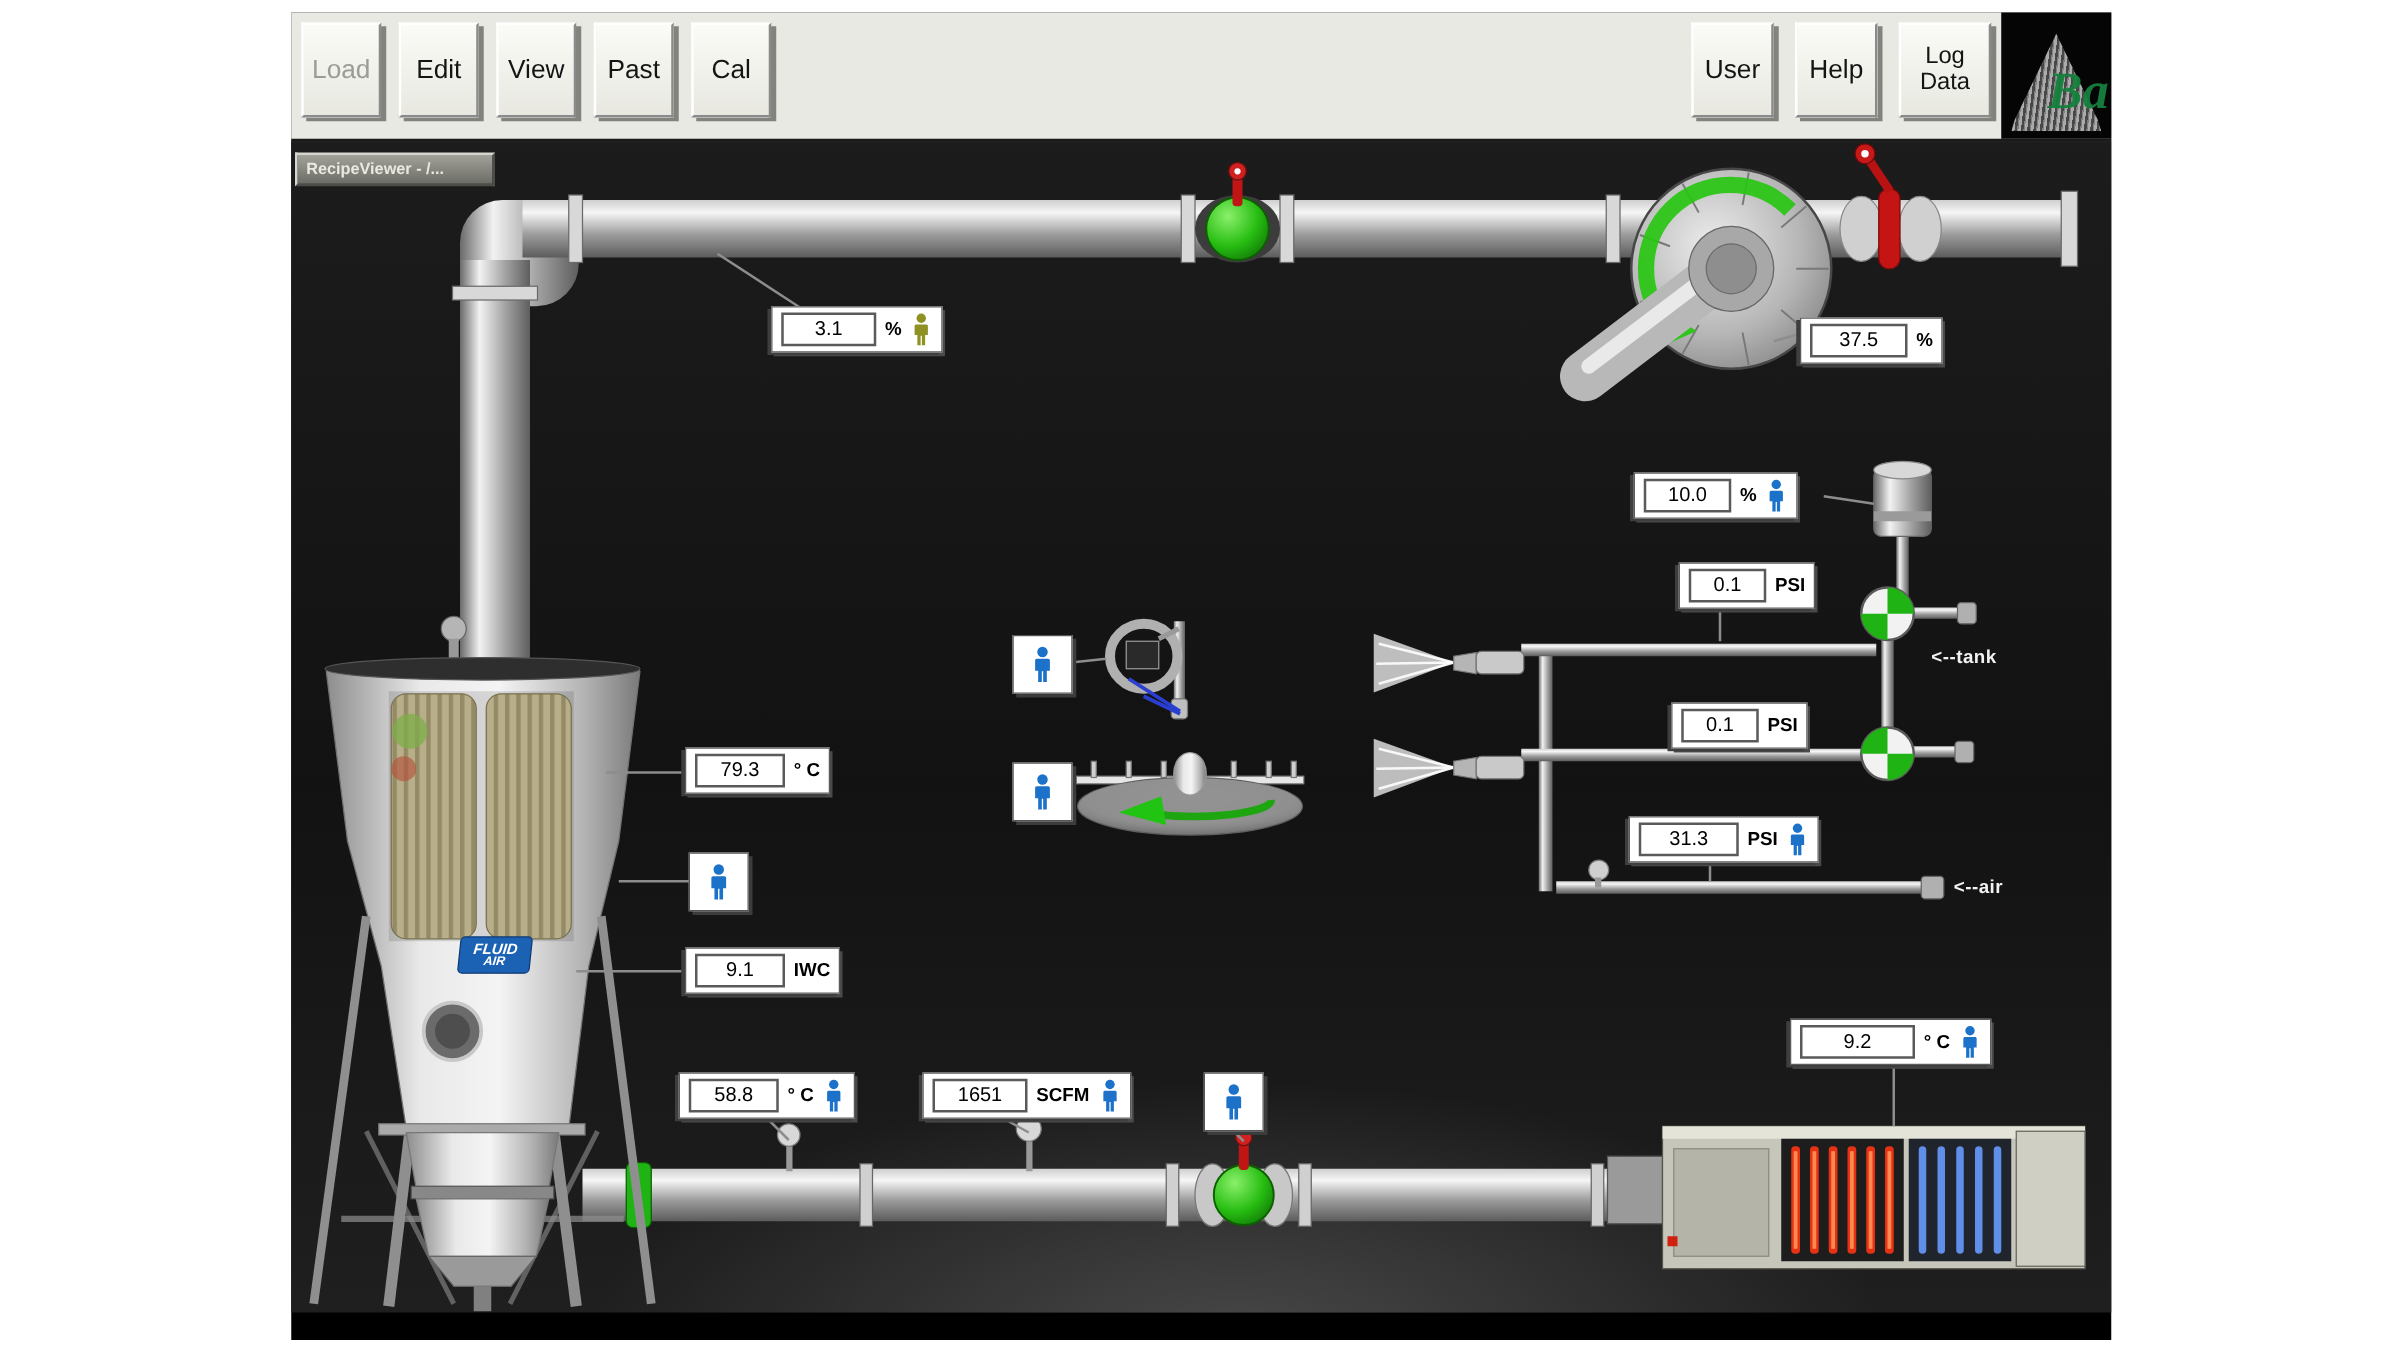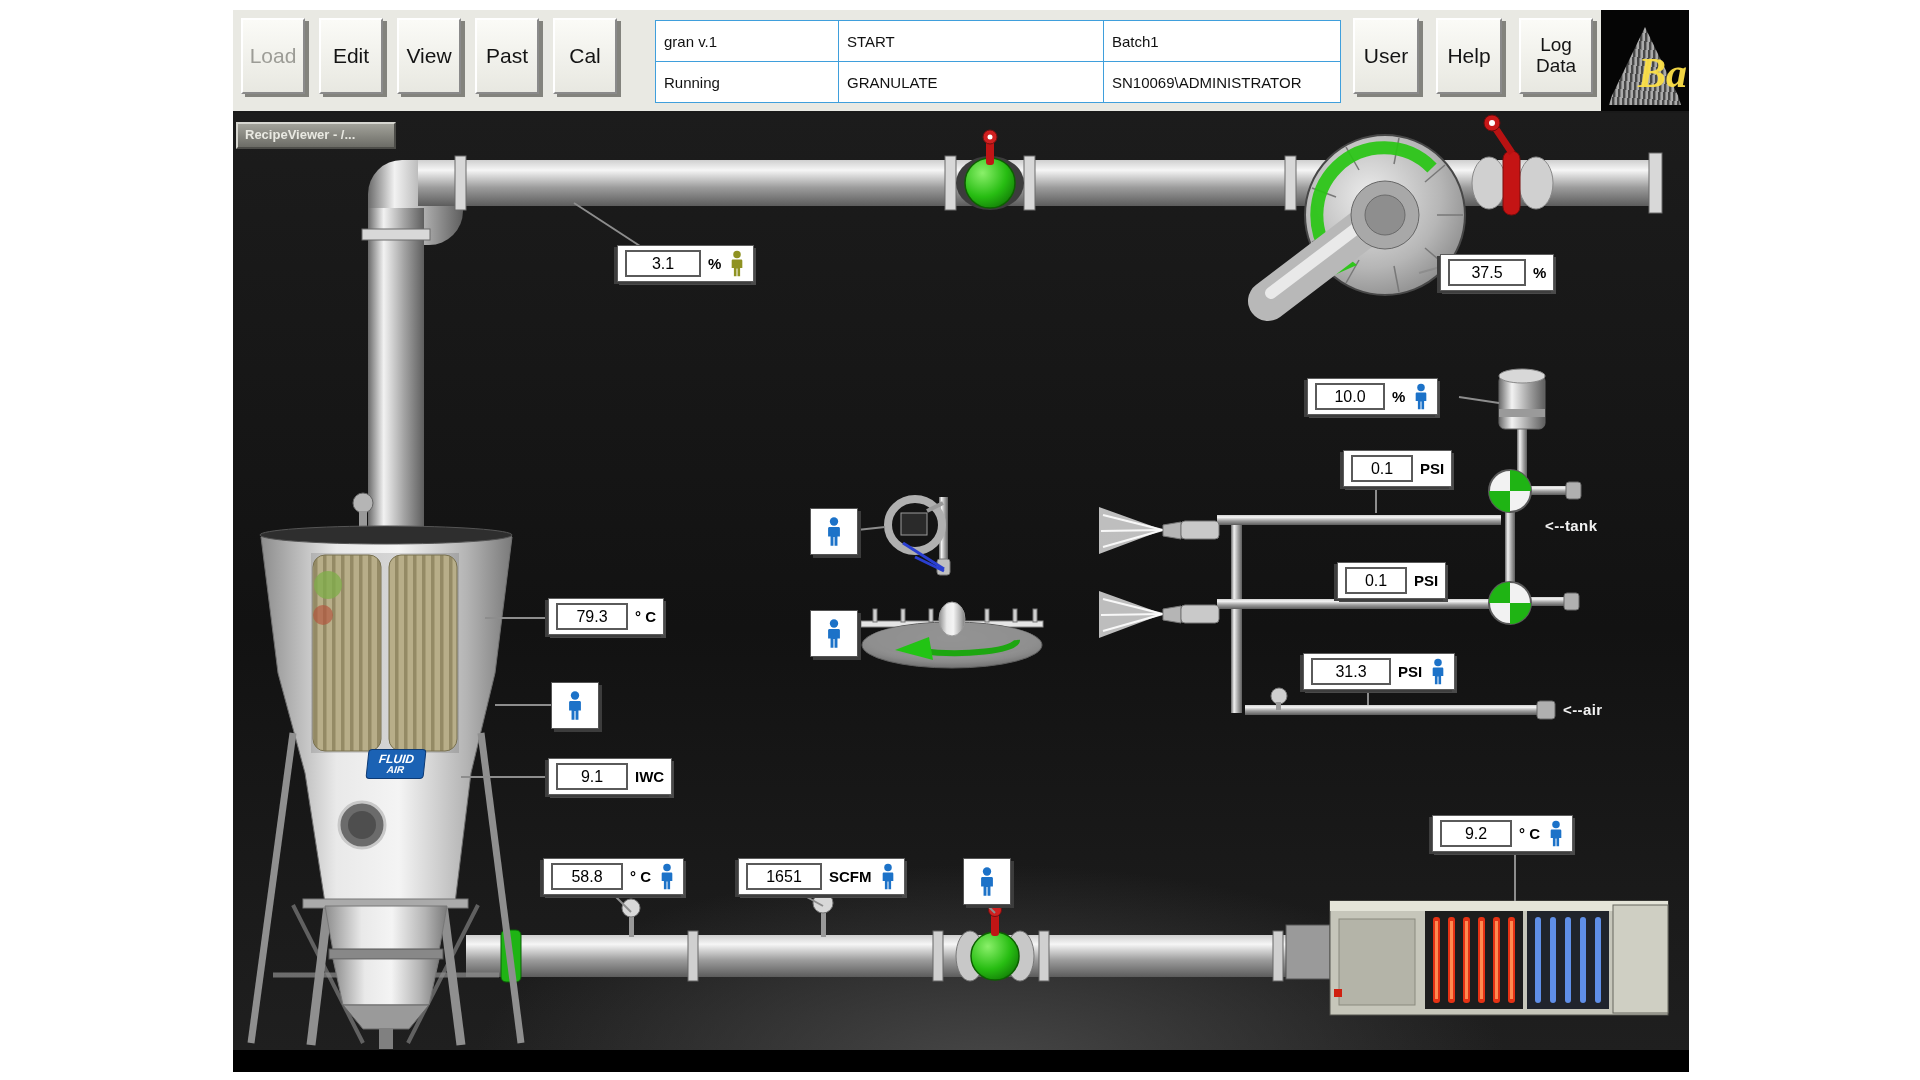--- a/index.html
+++ b/index.html
@@ -28,21 +28,21 @@
      border:2px solid;border-color:#ffffff #8a8a8a #8a8a8a #ffffff;box-sizing:border-box;
      box-shadow:4px 3px 0 #83837d;display:flex;align-items:center;justify-content:center;
      font-size:21px;font-weight:normal;color:#141414;text-align:center;line-height:1.1;cursor:pointer;}
   .btn3d.disabled{color:#9c9c96;}
   .statusbox{position:absolute;left:422px;top:10px;border-collapse:collapse;background:#fff;}
   .statusbox td{border:1.5px solid #3f9fdc;font-size:15px;color:#111;padding:0 8px;height:40px;background:#fff;}
   .logo{position:absolute;left:1368px;top:0;width:88px;height:101px;background:#050505;overflow:hidden;}
   .logo .mound{position:absolute;left:8px;bottom:6px;width:72px;height:78px;
      background:repeating-linear-gradient(97deg,#b9b9b9 0 2px,#4e4e4e 2px 4px,#8b8b8b 4px 5px);
      clip-path:polygon(50% 0,96% 88%,100% 100%,0 100%,4% 88%);opacity:.92;}
-  .logo .ba{position:absolute;right:2px;bottom:14px;color:#fde047;font-family:"Liberation Serif",serif;
+  .logo .ba{position:absolute;right:2px;bottom:14px;color:#15803d;font-family:"Liberation Serif",serif;
      font-size:42px;font-style:italic;font-weight:bold;opacity:.95;}
 
   
   .canvas{position:relative;height:937px;overflow:hidden;
      background:
        radial-gradient(ellipse 760px 300px at 52% 102%, #474747 0%, rgba(25,25,25,0) 68%),
        linear-gradient(180deg,#1c1c1c 0%,#121212 55%,#1f1f1f 100%);}
   .canvas > svg{position:absolute;left:0;top:0;}
 
   .recipebar{position:absolute;left:3px;top:9px;width:160px;height:27px;box-sizing:border-box;
@@ -76,39 +76,20 @@
 <div id="app">
 
 
   <div class="toolbar">
     <div class="btn3d disabled" style="left:8px">Load</div>
     <div class="btn3d" style="left:86px">Edit</div>
     <div class="btn3d" style="left:164px">View</div>
     <div class="btn3d" style="left:242px">Past</div>
     <div class="btn3d" style="left:320px">Cal</div>
 
-    <table class="statusbox">
-      <colgroup>
-          <col style="width:183px">
-          <col style="width:265px">
-          <col style="width:237px">
-        </colgroup>
-      <tbody>
-          <tr>
-        <td>gran v.1</td>
-        <td>START</td>
-        <td>Batch1</td>
-      </tr>
-      <tr>
-        <td>Running</td>
-        <td>GRANULATE</td>
-        <td>SN10069\ADMINISTRATOR</td>
-      </tr>
-    </tbody>
-      </table>
 
     <div class="btn3d" style="left:1120px;width:66px">User</div>
     <div class="btn3d" style="left:1203px;width:66px">Help</div>
     <div class="btn3d" style="left:1286px;width:74px;font-size:19px">Log Data</div>
     <div class="logo">
       <div class="mound"></div>
       <div class="ba">Ba</div>
     </div>
   </div>
 
@@ -461,21 +442,21 @@
     <span class="runit">SCFM</span>
     <span class="person p-blue">
       <svg viewBox="0 0 22 34" fill="currentColor">
             <circle cx="11" cy="5.5" r="4.6"></circle>
             <path d="M6 11.5 h10 c.8 0 1.5.7 1.5 1.5 V22 h-2.7 v10 h-3.2 v-9.5 h-1.2 V32 H7.2 V22 H4.5 v-9 c0-.8.7-1.5 1.5-1.5 Z"></path>
           </svg>
     </span>
   </div>
 
   <div class="readout" style="left:1199px;top:702px">
-    <span class="rfield" style="width:72px">9.2</span>
+    <span class="rfield" style="width:92px">9.2</span>
     <span class="runit">° C</span>
     <span class="person p-blue">
       <svg viewBox="0 0 22 34" fill="currentColor">
             <circle cx="11" cy="5.5" r="4.6"></circle>
             <path d="M6 11.5 h10 c.8 0 1.5.7 1.5 1.5 V22 h-2.7 v10 h-3.2 v-9.5 h-1.2 V32 H7.2 V22 H4.5 v-9 c0-.8.7-1.5 1.5-1.5 Z"></path>
           </svg>
     </span>
   </div>
 
   <div class="pbtn" style="left:318px;top:569px">

